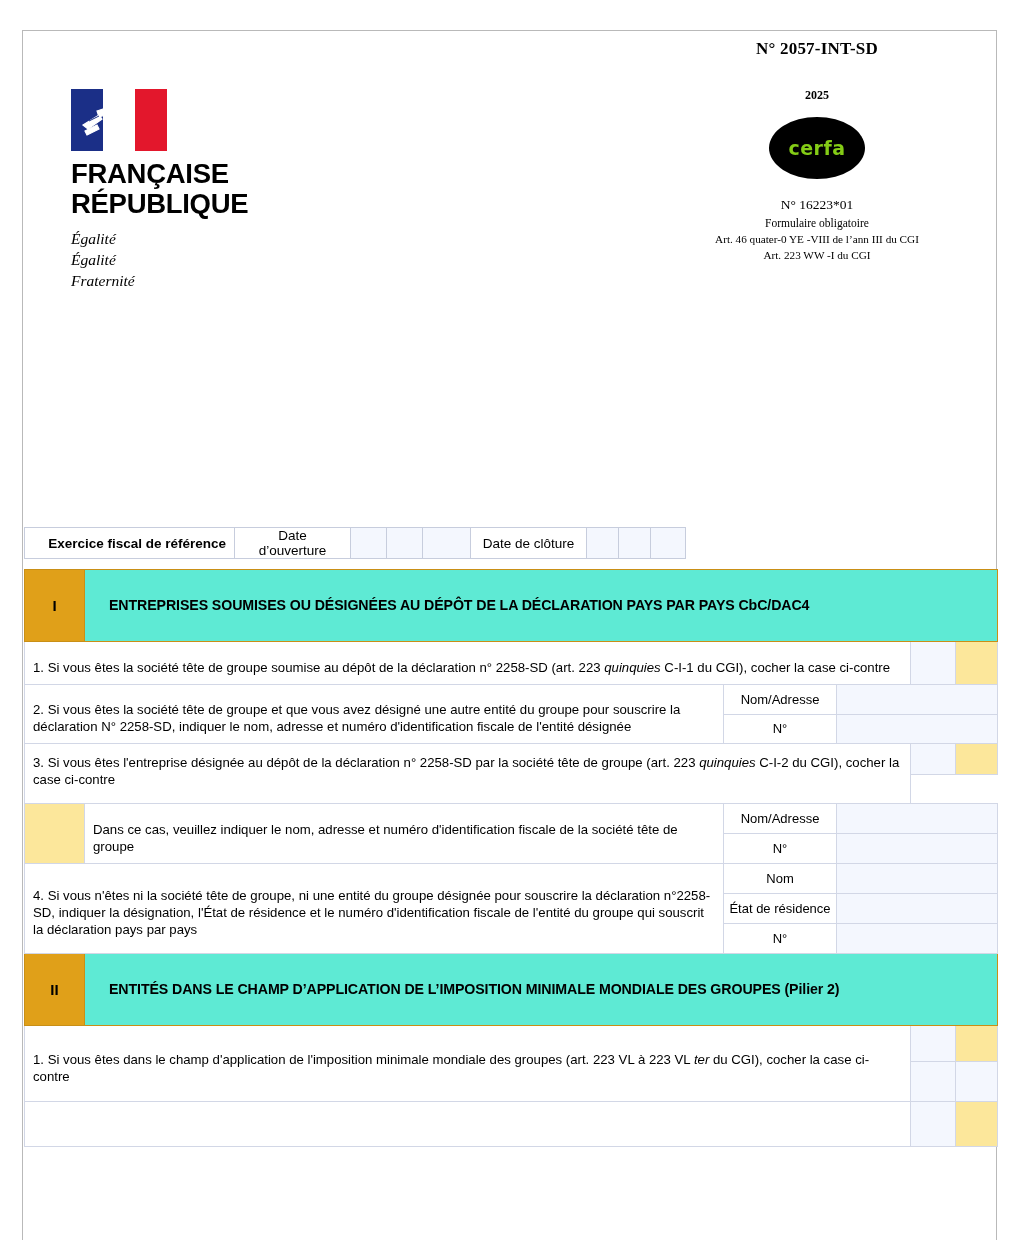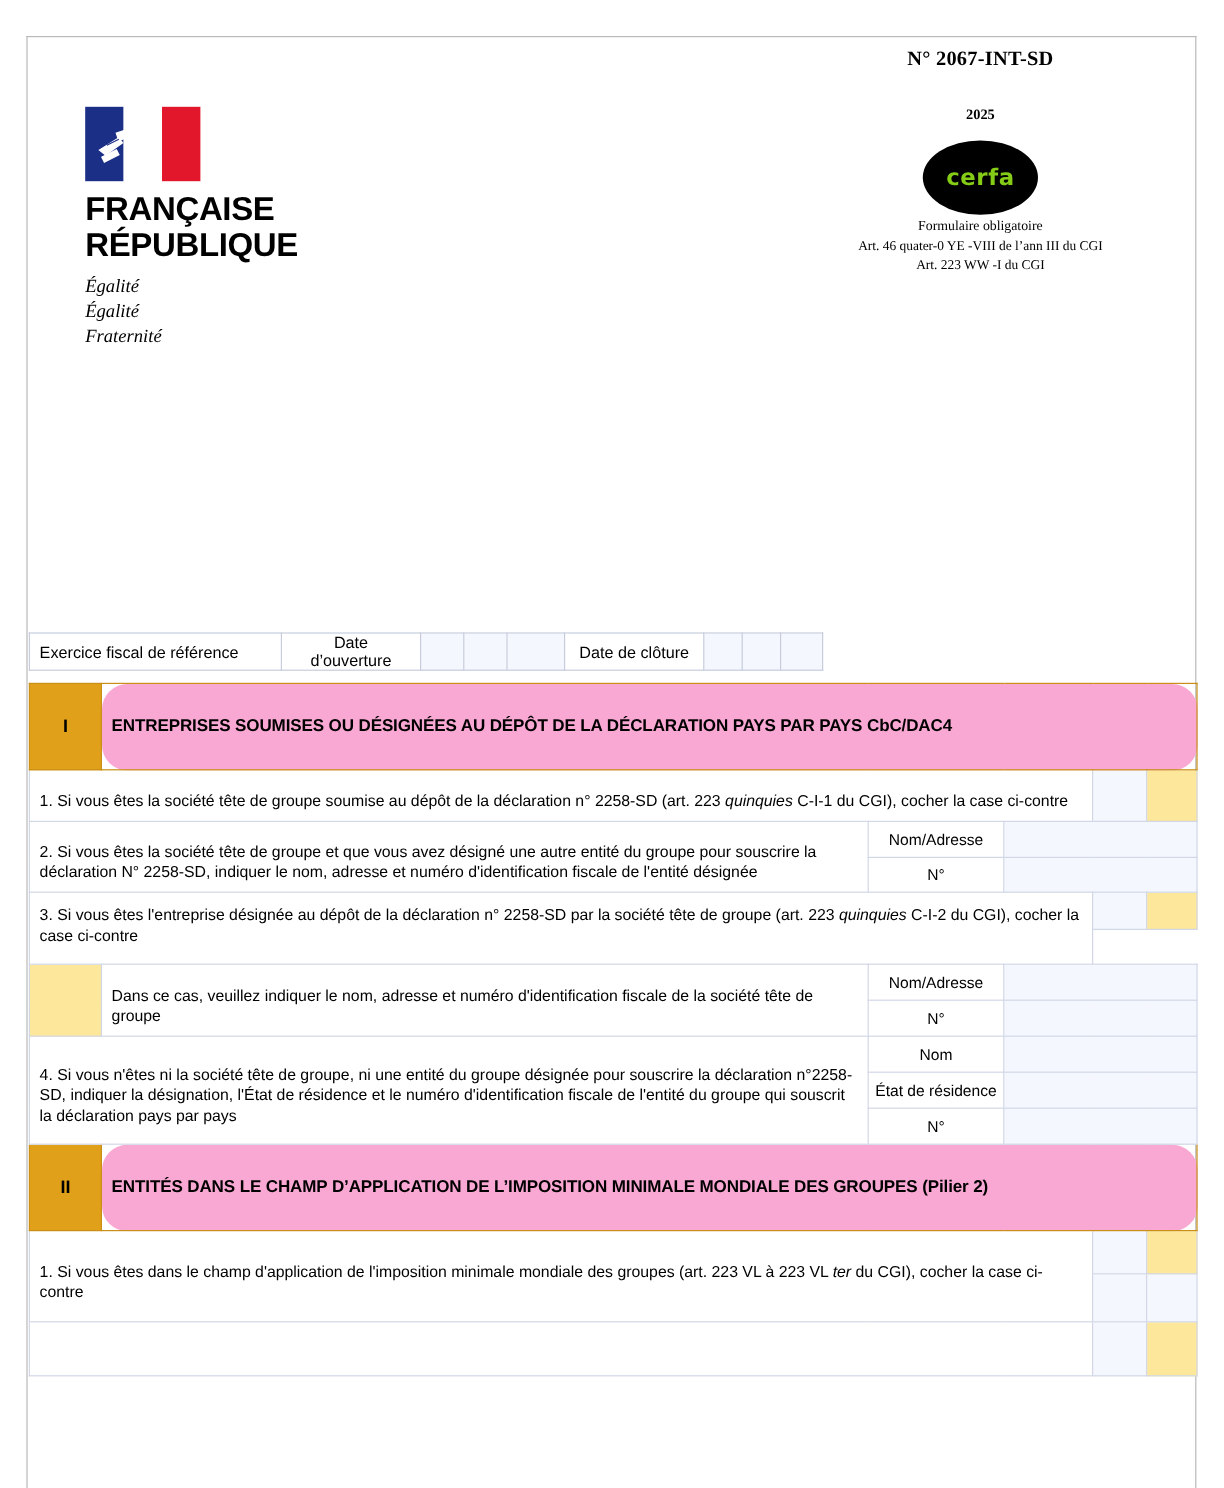--- a/index.html
+++ b/index.html
@@ -82,40 +82,39 @@
   table { border-collapse:collapse; width:100%; table-layout:fixed; }
   .dates-wrap { position:absolute; left:1px; top:496px; width:661px; }
   .dates td {
     border:1px solid #c7cddd;
     height:30px;
     font-size:13.5px;
     padding:0 8px;
     background:#fff;
   }
   .dates td.blue { background:#f4f7fe; }
-  .dates td.lbl { font-weight:normal; text-align:left; }
+  .dates td.lbl { font-weight:bold; text-align:right; }
   .dates td.c  { text-align:center; }
 
   .grid-wrap { position:absolute; left:1px; top:538px; width:973px; }
   .grid td {
     border:1px solid #d2d7e6;
     font-size:13.2px;
     vertical-align:middle;
     background:#fff;
     line-height:17px;
   }
   .grid td.sec {
-    background:#f9a8d4;
+    background:#5eead4;
     border-color:#c98f16;
     font-weight:bold;
     font-size:14.2px;
     letter-spacing:-0.1px;
     height:72px;
-    padding-left:8px;
-    border-radius:21px;
+    padding-left:24px;
   }
   .grid td.sec-num {
     background:#e0a019;
     border-color:#c98f16;
     font-weight:bold;
     font-size:15px;
     text-align:center;
     height:72px;
   }
   .grid td.q { padding:16px 10px 8px 8px; }
@@ -158,25 +157,26 @@
         <div>RÉPUBLIQUE</div>
       </div>
       <div class="rf-motto">
         <div>Égalité</div>
         <div>Égalité</div>
         <div>Fraternité</div>
       </div>
     </div>
 
     <div class="ref-block">
-      <div class="ref-no">N° 2067-INT-SD</div>
+      <div class="ref-no">N° 2057-INT-SD</div>
       <div class="ref-year">2025</div>
       <div class="cerfa-wrap">
         <div class="cerfa">cerfa</div>
       </div>
+      <div class="ref-cerfano">N° 16223*01</div>
       <div class="ref-line">Formulaire obligatoire</div>
       <div class="ref-line sm">Art. 46 quater-0 YE -VIII de l’ann III du CGI</div>
       <div class="ref-line sm">Art. 223 WW -I du CGI</div>
     </div>
 
   </div>
 
   <div class="dates-wrap">
     <table class="dates">
       <colgroup>

